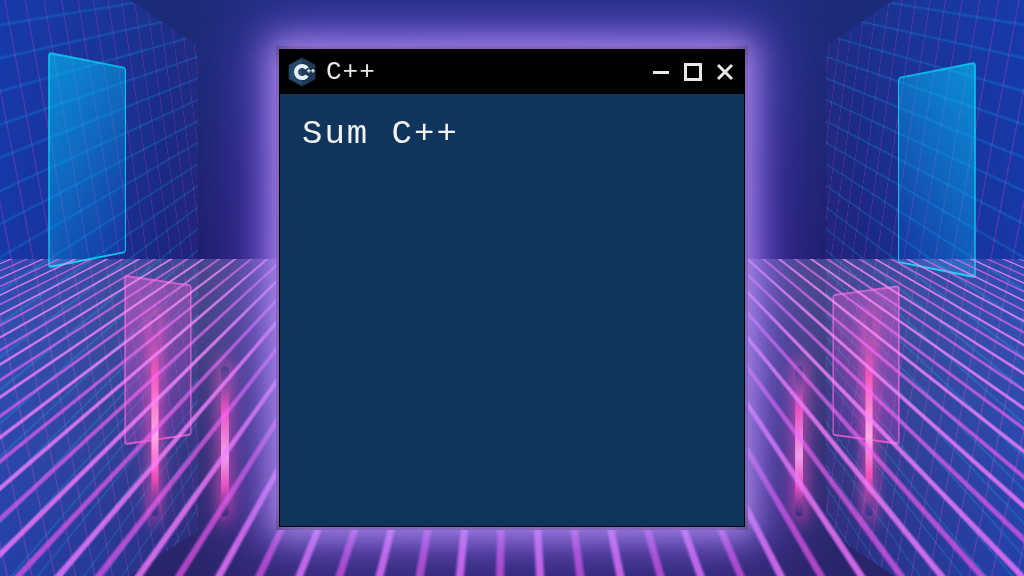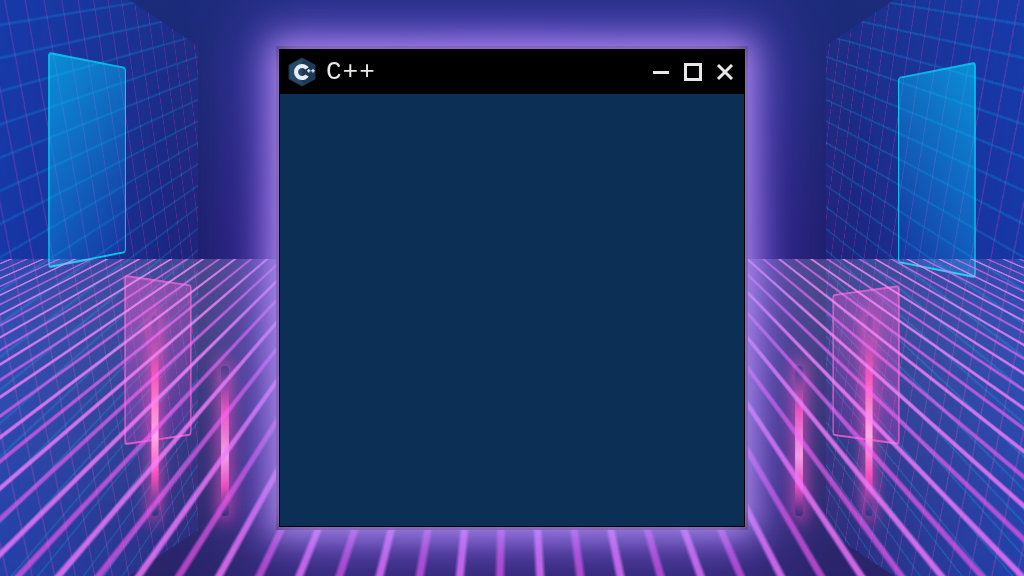--- a/index.html
+++ b/index.html
@@ -214,13 +214,16 @@
         </svg>
       </span>
       <span class="win-btn">
         <svg width="20" height="20" viewBox="0 0 20 20">
           <line x1="3" y1="3" x2="17" y2="17" stroke="#e8e8e8" stroke-width="3"></line>
           <line x1="17" y1="3" x2="3" y2="17" stroke="#e8e8e8" stroke-width="3"></line>
         </svg>
       </span>
     </div>
   </div>
+  <div class="terminal-body">
+    <div class="terminal-line">Sum C++</div>
+  </div>
 </div>
 
 </body></html>

